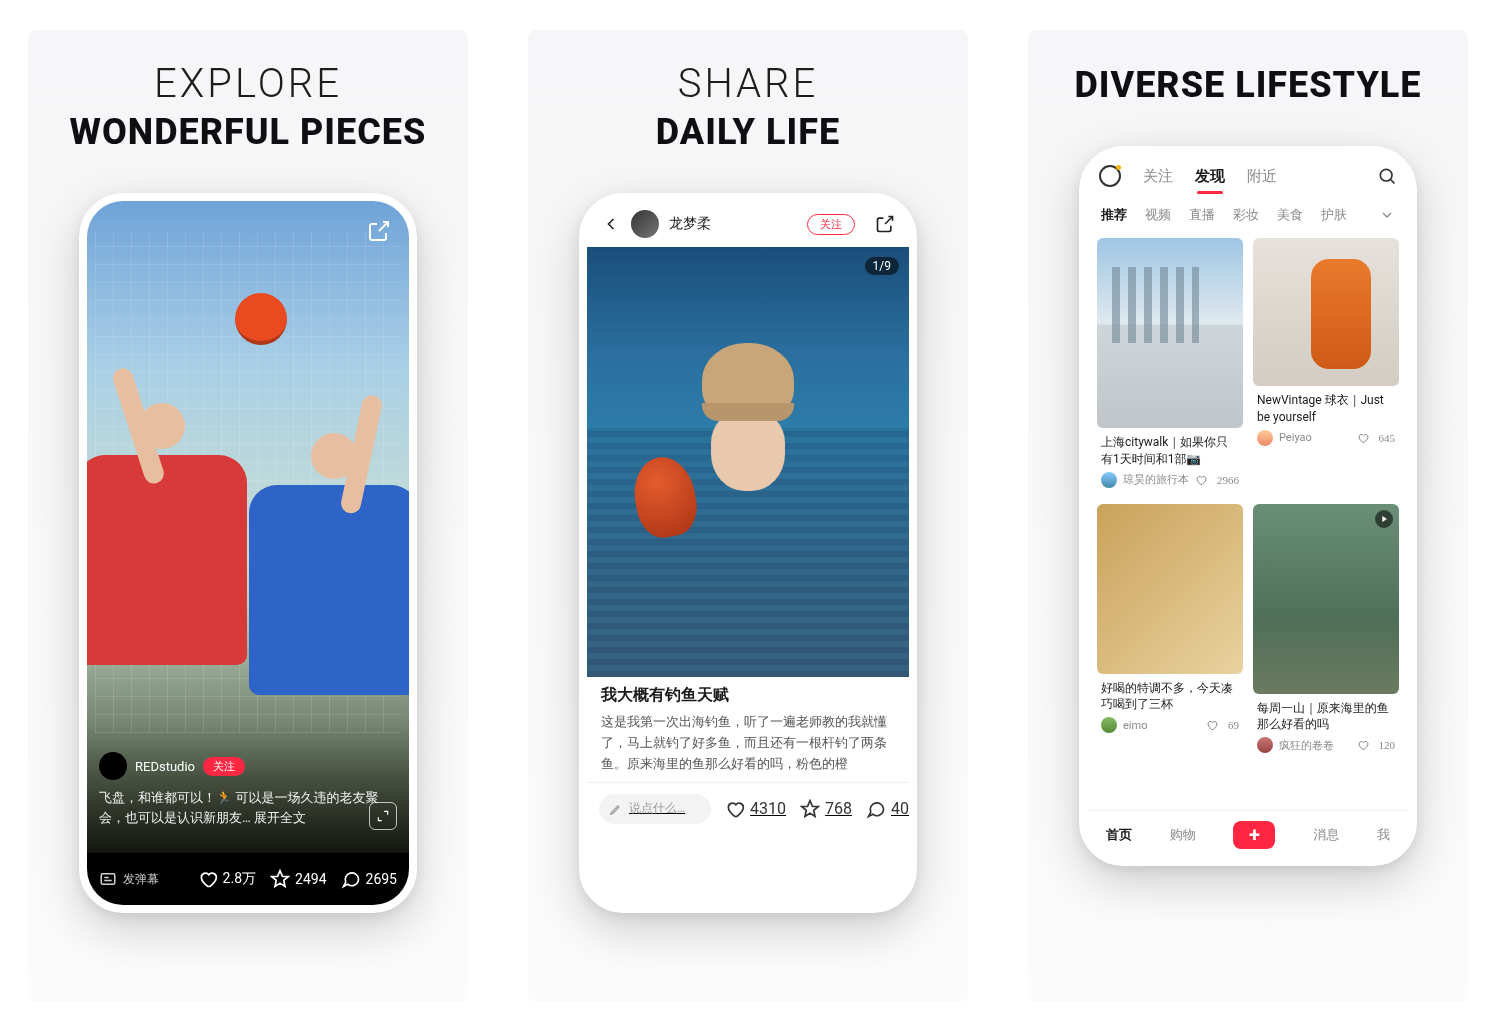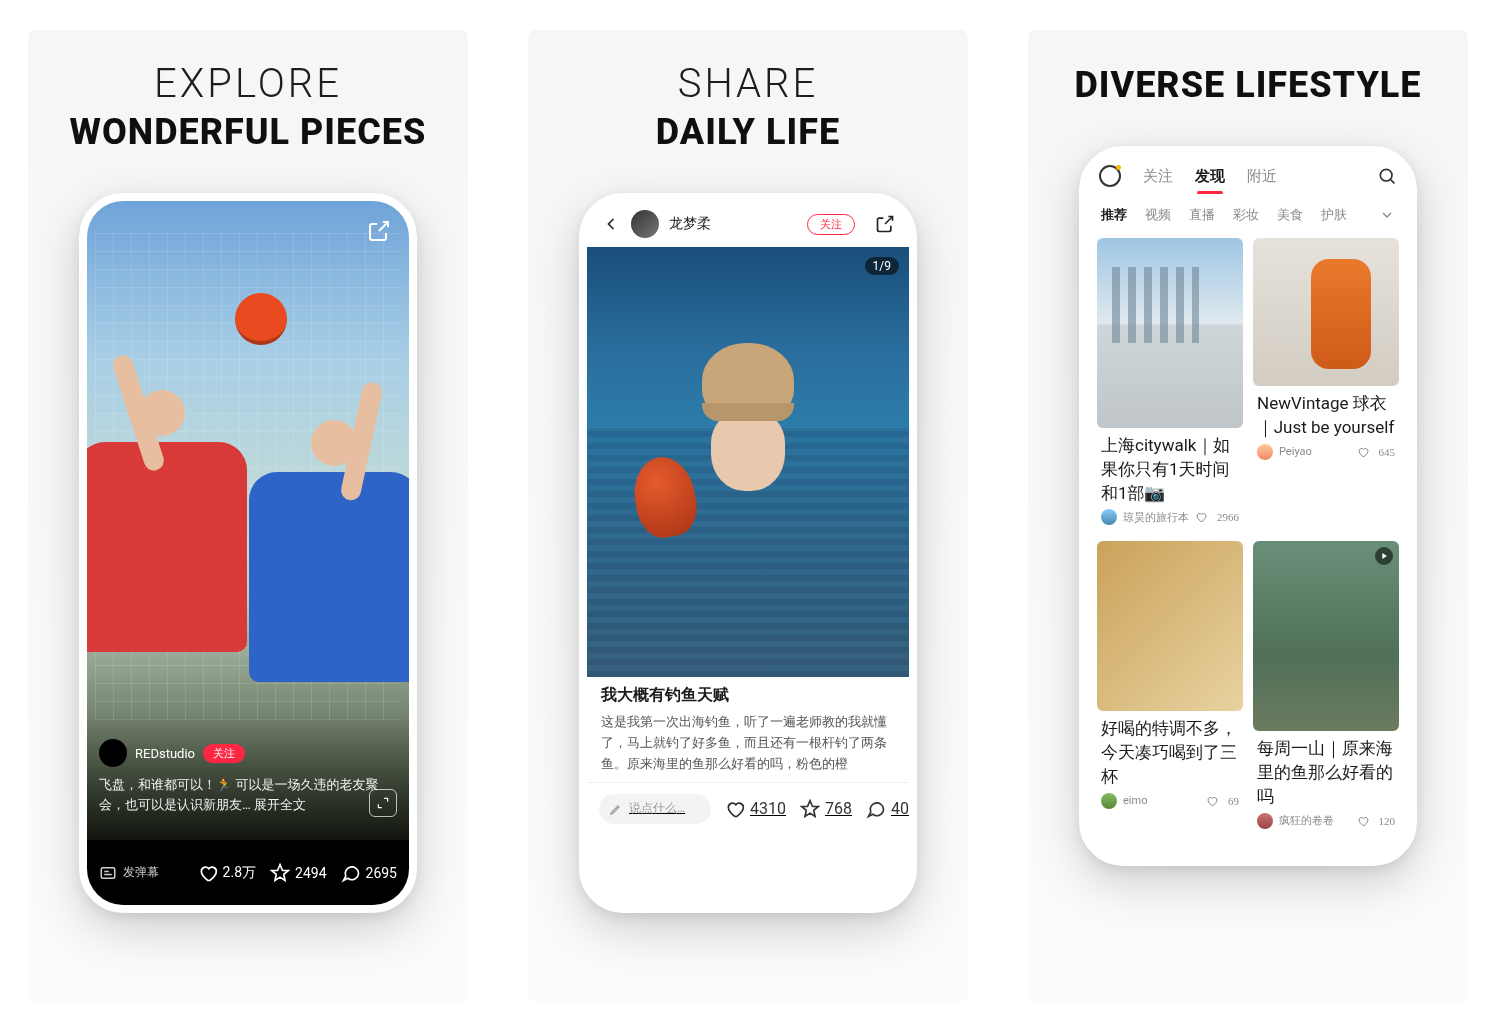--- a/index.html
+++ b/index.html
@@ -65,21 +65,21 @@
       repeating-linear-gradient(0deg, rgba(255,255,255,.12) 0 1px, transparent 1px 18px);
     pointer-events:none;
   }
   .p1-overlay { position:absolute; left:12px; right:12px; bottom:0; }
   .p1-author { display:flex; align-items:center; gap:8px; font-size:13px; margin-bottom:8px; }
   .avatar { width:28px; height:28px; border-radius:50%; background:#000; }
   .follow-pill { font-size:11px; padding:2px 10px; border-radius:10px; background:#ff2741; color:#fff; }
   .p1-text { font-size:13px; line-height:1.5; color:#f0f0f0; margin-bottom:26px; }
   .p1-expand { display:inline-flex; align-items:center; justify-content:center; width:28px; height:28px; border:1px solid rgba(255,255,255,.7); border-radius:6px; float:right; margin-top:-6px; }
   .p1-bottom {
-    height:65px; background:#000; display:flex; align-items:center; padding:0 12px; gap:14px; color:#fff; font-size:14px;
+    height:52px; background:#000; display:flex; align-items:center; padding:0 12px; gap:14px; color:#fff; font-size:14px;
   }
   .danmu { display:flex; align-items:center; gap:6px; font-size:12px; color:#cfcfcf; }
   .stat { display:flex; align-items:center; gap:5px; }
   .icon { display:inline-flex; }
   svg { display:block; }
 
   
   .p2-header { height:46px; display:flex; align-items:center; padding:0 14px; gap:10px; }
   .p2-header .back { width:20px; height:20px; }
   .p2-header .uavatar { width:28px; height:28px; border-radius:50%; background:linear-gradient(135deg,#333,#777); }
@@ -126,21 +126,21 @@
   .feed { flex:1; overflow:hidden; padding:6px 10px 0; display:grid; grid-template-columns:1fr 1fr; gap:10px; align-content:start; }
   .card { background:#fff; border-radius:6px; display:flex; flex-direction:column; }
   .thumb { width:100%; border-radius:6px; }
   .thumb.city { height:190px; background:linear-gradient(180deg,#9fc6e3 0%, #dfe9ef 45%, #cfd6da 46%, #bfc5c8 100%); position:relative; }
   .thumb.city::after { content:""; position:absolute; left:10%; right:30%; top:15%; bottom:45%; background:repeating-linear-gradient(90deg,#6f8797 0 8px, transparent 8px 16px); opacity:.6;}
   .thumb.fashion { height:148px; background:linear-gradient(180deg,#e6e2db,#d2ccc2); position:relative; }
   .thumb.fashion::after { content:""; position:absolute; left:40%; top:14%; width:60px; height:110px; background:linear-gradient(#e97a2b,#cf5a18); border-radius:18px; }
   .thumb.drink { height:170px; background:linear-gradient(135deg,#caa25a,#e8d2a0); }
   .thumb.mountain { height:190px; background:linear-gradient(180deg,#6a8f78 0%,#4f6f58 60%,#6b7b60 100%); position:relative; }
   .play-badge { position:absolute; top:6px; right:6px; width:18px; height:18px; border-radius:50%; background:rgba(0,0,0,.55); display:flex; align-items:center; justify-content:center; }
-  .ctitle { font-size:17px; color:#1a1a1a; line-height:1.4; padding:6px 4px 4px; }
+  .ctitle { font-size:12px; color:#1a1a1a; line-height:1.4; padding:6px 4px 4px; }
   .cmeta  { display:flex; align-items:center; gap:6px; padding:0 4px 6px; font-size:11px; color:#8a8a8a; }
   .cmeta .av { width:16px; height:16px; border-radius:50%; background:linear-gradient(#8cf,#48a); }
   .cmeta .hearts { margin-left:auto; display:flex; gap:10px; align-items:flex-start;font-family:Liberation Serif, serif; }
   .p3-nav { height:48px; border-top:1px solid #f0f0f0; display:flex; align-items:center; justify-content:space-around; font-size:13px; color:#8a8a8a; }
   .p3-nav .active { color:#1a1a1a; font-weight:700; }
   .plus-btn { width:42px; height:28px; border-radius:8px; background:#ff2741; color:#fff; display:flex; align-items:center; justify-content:center; font-size:20px; font-weight:700; }
 </style>
 </head>
 <body>
 
@@ -404,15 +404,22 @@
             <span class="hearts">
               <svg width="12" height="12" viewBox="0 0 24 24" fill="none" stroke="#8a8a8a" stroke-width="2">
                   <path d="M12 21s-8-5.5-8-11a5 5 0 0 1 9-3 5 5 0 0 1 9 3c0 5.5-8 11-8 11z"></path>
                 </svg>
               <span>120</span>
             </span>
           </div>
         </div>
       </div>
 
+      <div class="p3-nav">
+        <span class="active">首页</span>
+        <span>购物</span>
+        <span class="plus-btn">+</span>
+        <span>消息</span>
+        <span>我</span>
+      </div>
     </div>
   </div>
 </div>
 
 </body></html>

